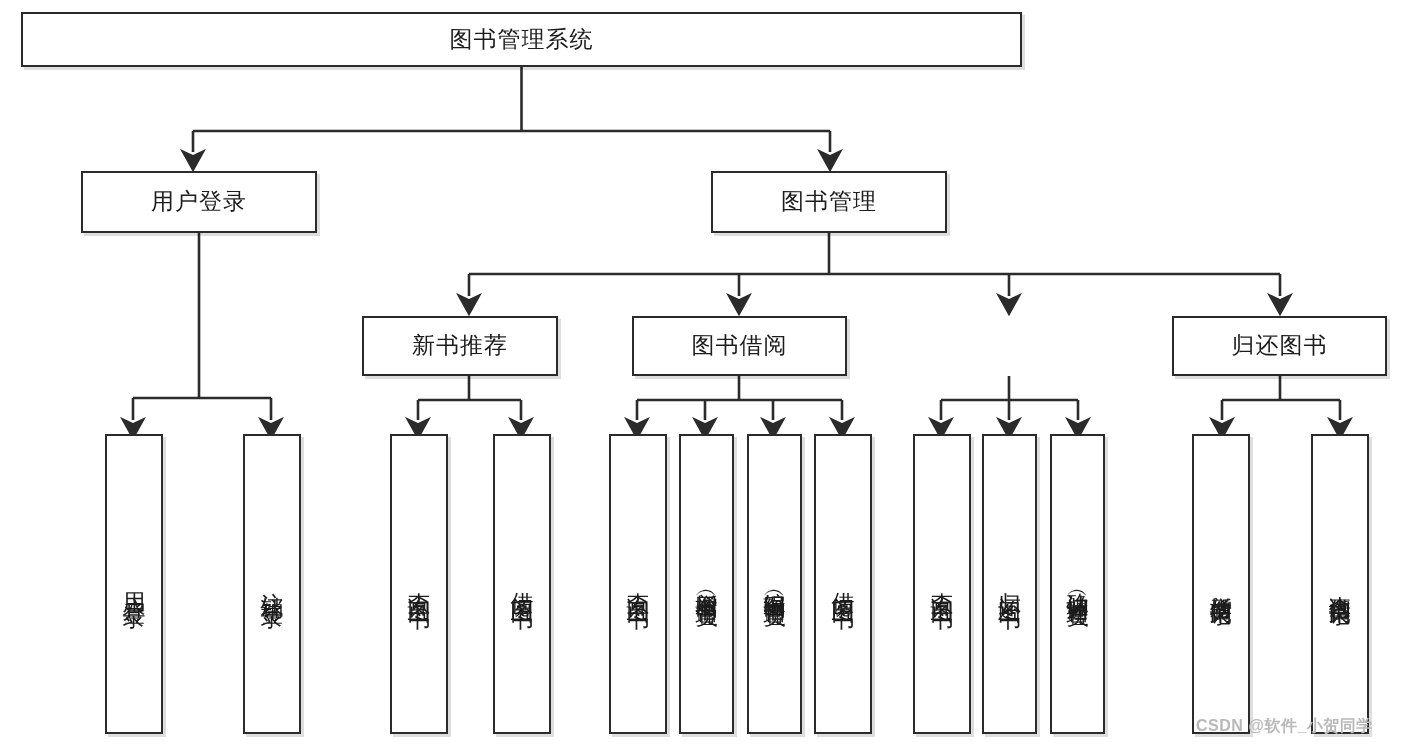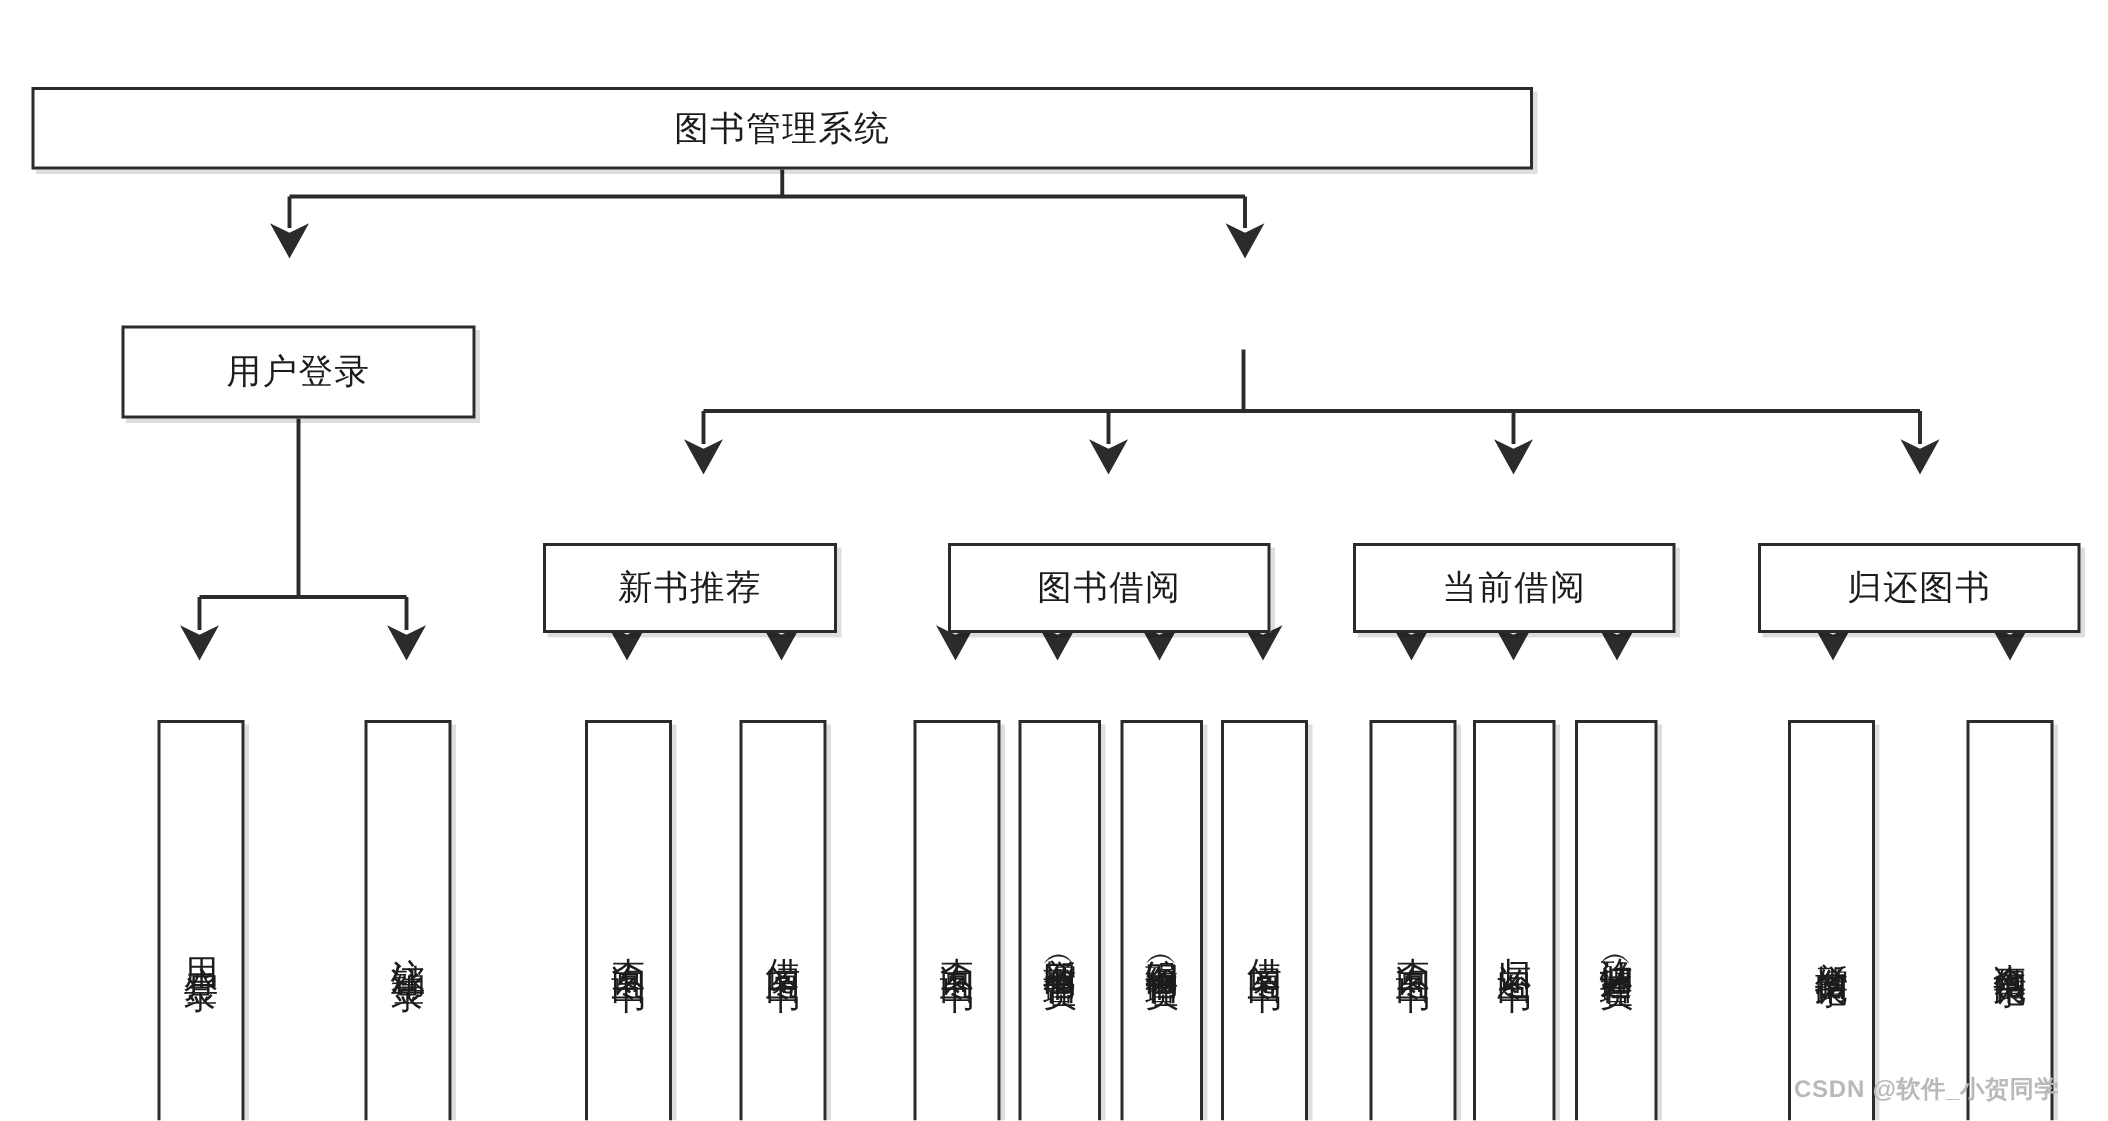--- a/index.html
+++ b/index.html
@@ -30,21 +30,20 @@
     box-sizing: border-box;
     background: #ffffff;
     border: 2.5px solid #2b2b2b;
     display: flex;
     align-items: center;
     justify-content: center;
     overflow: hidden;
   }
   .node.shadowed {
     box-shadow: 3px 3px 0 0 rgba(0,0,0,0.13);
-    margin-top: 46px;
   }
   .node-label {
     color: #1c1c1c;
     font-size: 23px;
     line-height: 1.18;
     letter-spacing: 1px;
     white-space: nowrap;
     text-align: center;
   }
   .node.horizontal .node-label {
@@ -131,30 +130,30 @@
     </g>
   </svg>
 
   <div class="node horizontal shadowed" style="left:21px; top:12px; width:1001px; height:55px;">
     <span class="node-label">图书管理系统</span>
   </div>
 
   <div class="node horizontal shadowed" style="left:81px; top:171px; width:236px; height:62px;">
     <span class="node-label">用户登录</span>
   </div>
+  <div class="node horizontal shadowed" style="left:711px; top:171px; width:236px; height:62px;">
+    <span class="node-label">图书管理</span>
+  </div>
 
   <div class="node horizontal shadowed" style="left:362px; top:316px; width:196px; height:60px;">
     <span class="node-label">新书推荐</span>
   </div>
   <div class="node horizontal shadowed" style="left:632px; top:316px; width:215px; height:60px;">
     <span class="node-label">图书借阅</span>
   </div>
-  <div class="node horizontal shadowed" style="left:902px; top:316px; width:215px; height:60px;">
-    <span class="node-label">当前借阅</span>
-  </div>
   <div class="node horizontal shadowed" style="left:1172px; top:316px; width:215px; height:60px;">
     <span class="node-label">归还图书</span>
   </div>
 
   <div class="node vertical shadowed" style="left:105px; top:434px; width:58px; height:300px;">
     <span class="node-label">用户登录</span>
   </div>
   <div class="node vertical shadowed" style="left:243px; top:434px; width:58px; height:300px;">
     <span class="node-label">注销登录</span>
   </div>

